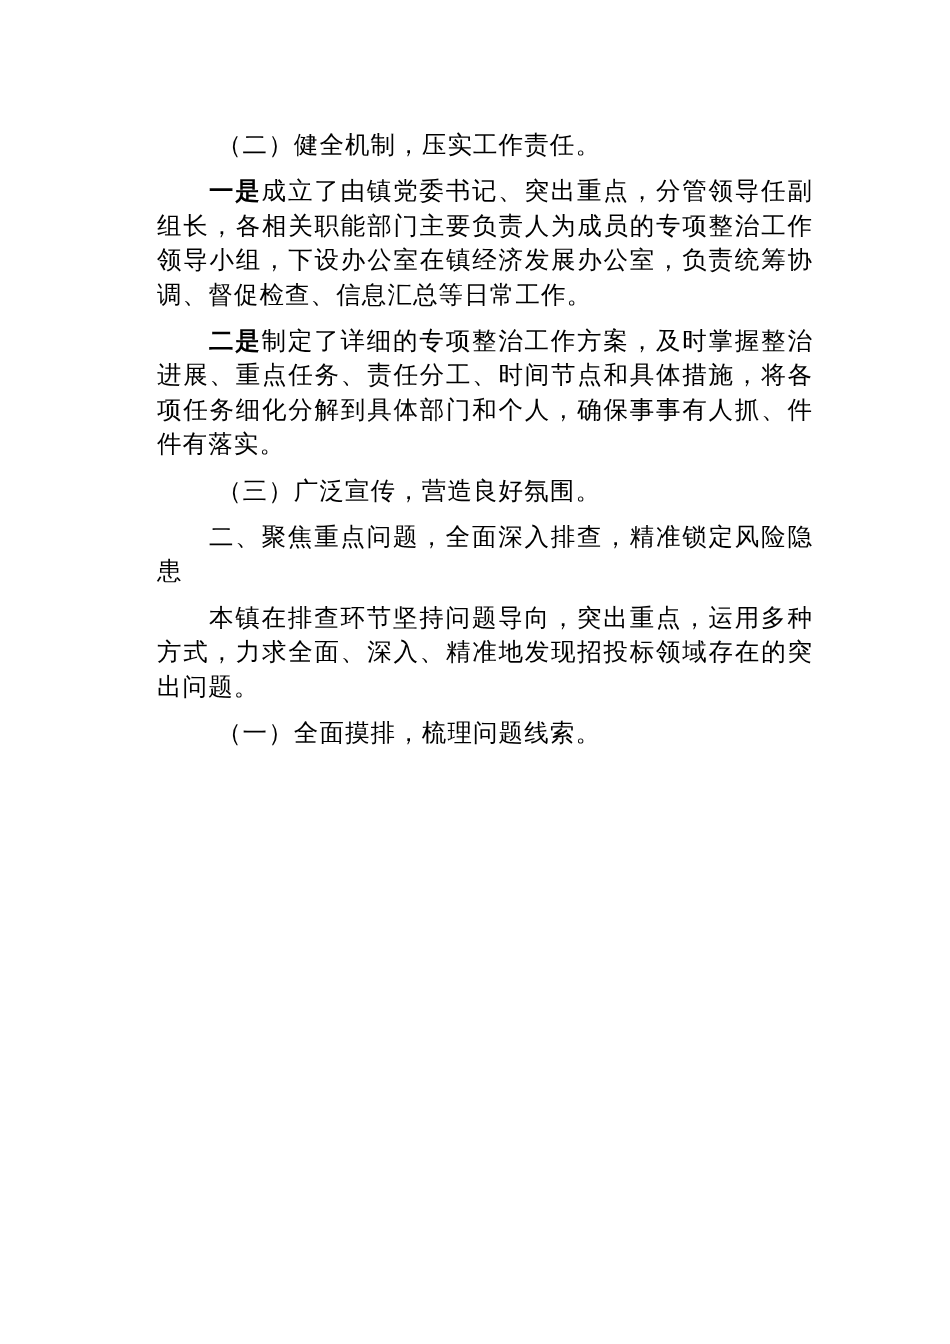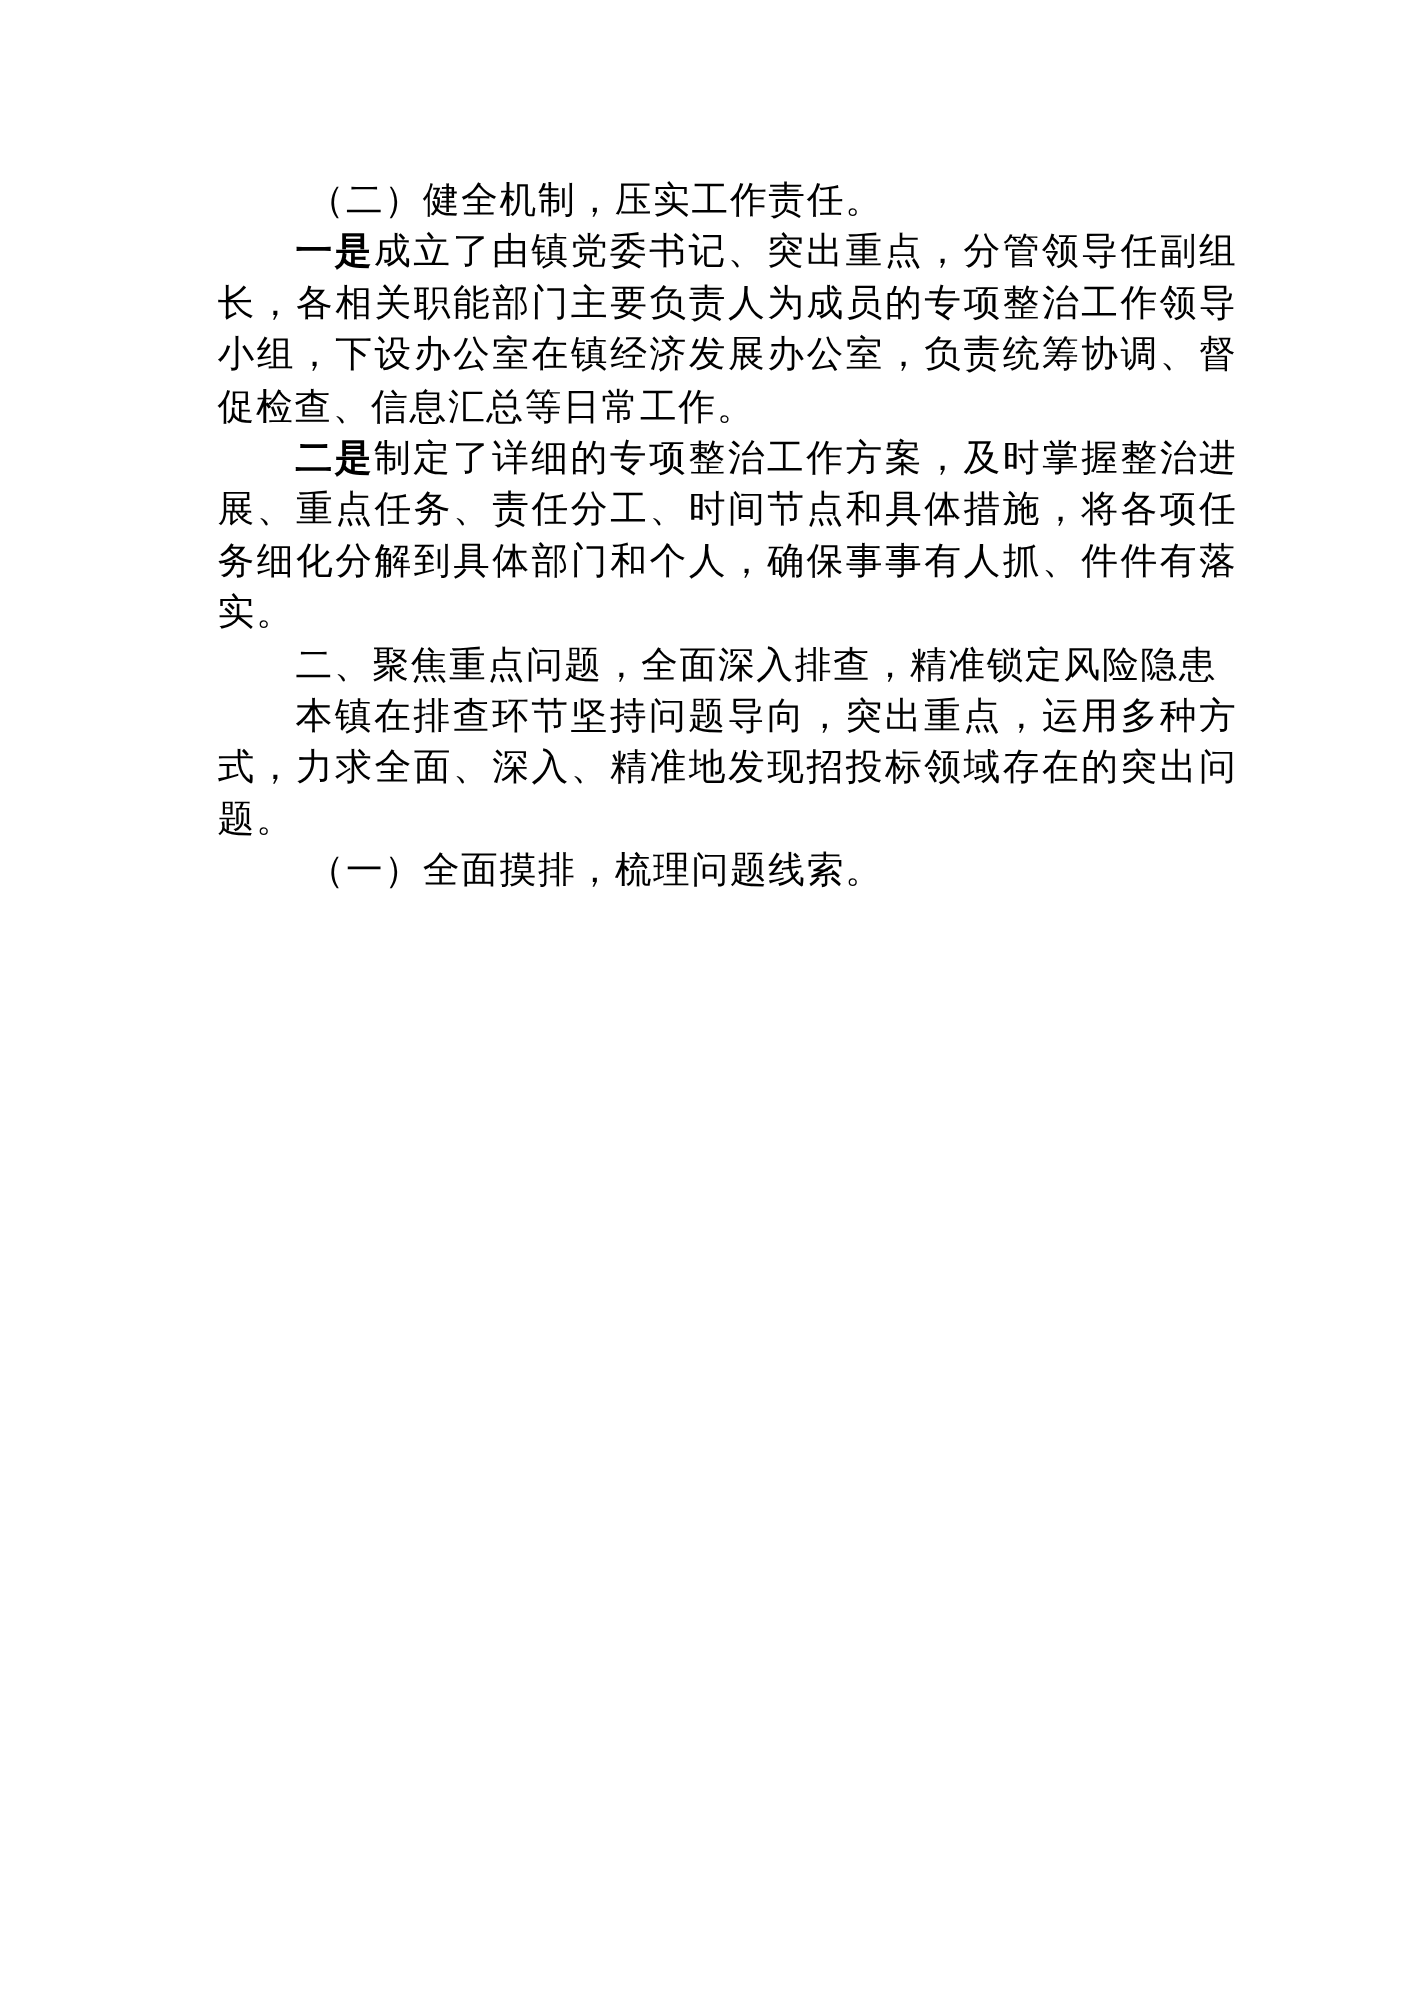--- a/index.html
+++ b/index.html
@@ -8,36 +8,37 @@
     position: absolute;
     left: 145px;
     top: 116px;
     width: 680px;
     font-family: "DejaVu Sans", "Liberation Sans", sans-serif;
     font-size: 24.5px;
     line-height: 34.4px;
     color: #000000;
     letter-spacing: 1.1px;
   }
-  .p { margin: 0; text-indent: 52px; text-align: justify; }
+  .p { margin: 12px; text-indent: 52px; text-align: justify; }
   .p.sub { text-indent: 60px; }
   .p.h2 { text-indent: 52px; }
   .lead { font-weight: bold; }
 </style>
 </head>
 <body>
 
 <div class="page">
   <p class="p sub"><span>（二）健全机制，压实工作责任。</span></p>
 
   <p class="p"><span class="lead">一是</span><span>成立了由镇党委书记、突出重点，分管领导任副组长，各相关职能部门主要负责人为成员的专项整治工作领导小组，下设办公室在镇经济发展办公室，负责统筹协调、督促检查、信息汇总等日常工作。</span></p>
 
   <p class="p"><span class="lead">二是</span><span>制定了详细的专项整治工作方案，及时掌握整治进展、重点任务、责任分工、时间节点和具体措施，将各项任务细化分解到具体部门和个人，确保事事有人抓、件件有落实。</span></p>
 
 
+  <p class="p sub"><span>（三）广泛宣传，营造良好氛围。</span></p>
 
 
 
   <p class="p h2"><span>二、聚焦重点问题，全面深入排查，精准锁定风险隐患</span></p>
 
   <p class="p"><span>本镇在排查环节坚持问题导向，突出重点，运用多种方式，力求全面、深入、精准地发现招投标领域存在的突出问题。</span></p>
 
   <p class="p sub"><span>（一）全面摸排，梳理问题线索。</span></p>
 
 

